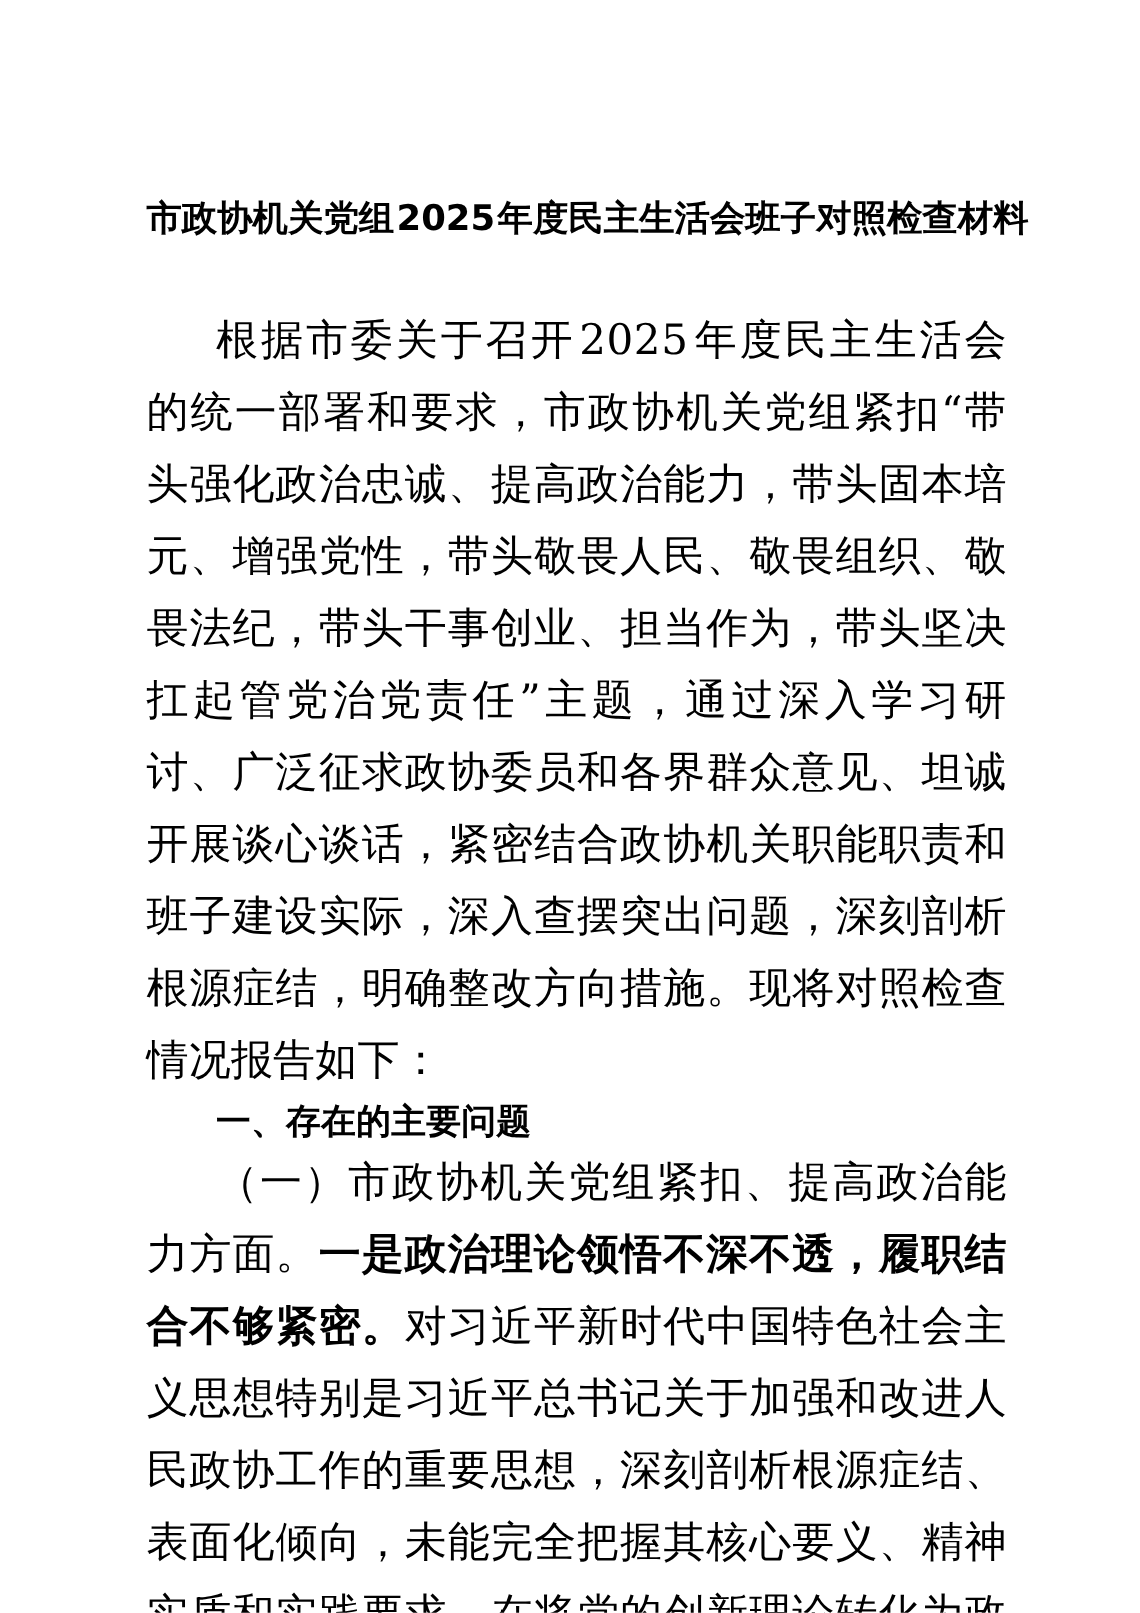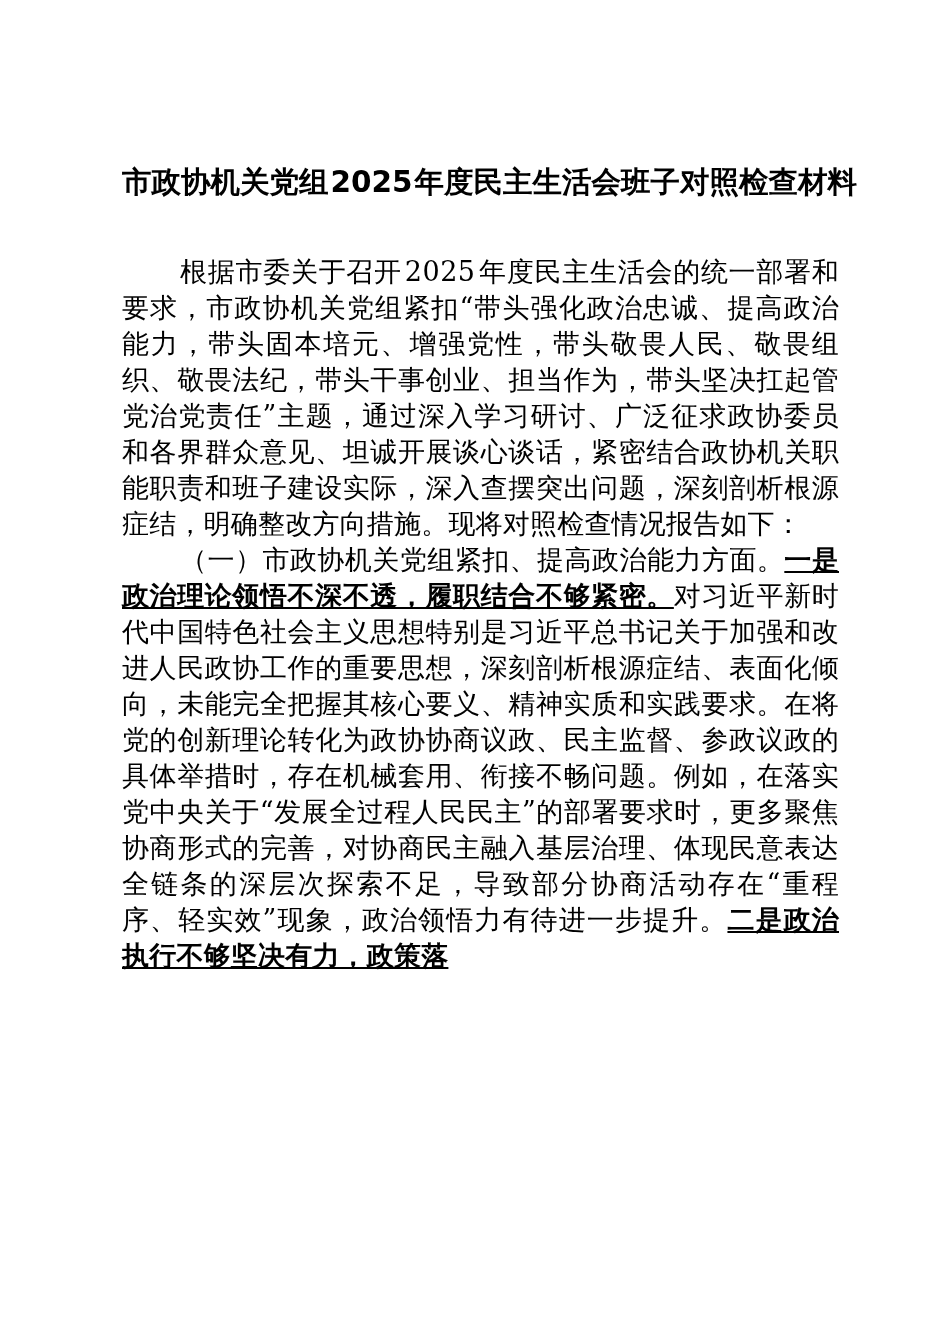--- a/index.html
+++ b/index.html
@@ -42,22 +42,22 @@
     text-align: center;
     white-space: nowrap;
     margin: 0 0 0 0;
     transform: scaleX(1.0);
     transform-origin: left center;
   }
 
   
   .para {
     font-family: "DejaVu Serif", "Liberation Serif", serif;
-    font-size: 27px;
-    line-height: 36px;
+    font-size: 35px;
+    line-height: 60px;
     text-align: justify;
     text-justify: inter-character;
     text-align-last: left;
     margin: 0;
     word-break: break-all;
     letter-spacing: 0.2px;
   }
 
   .para.indent {
     text-indent: 58px;
@@ -75,21 +75,20 @@
     line-height: 41.6px;
     text-indent: 58px;
     margin: 0;
     letter-spacing: 0.2px;
   }
 
   
   .b {
     font-family: "DejaVu Sans", "Liberation Sans", sans-serif;
     font-weight: bold;
-    text-decoration: underline;
   }
 
   
   .num {
     font-family: "DejaVu Serif", "Liberation Serif", serif;
     letter-spacing: 0.5px;
     padding: 0 3px;
   }
 
   .title-num {
@@ -107,19 +106,20 @@
     <h1 class="doc-title">
       <span>市政协机关党组</span><span class="title-num">2025</span><span>年度民主生活会班子对照检查材料</span>
     </h1>
 
     <div class="gap-after-title"></div>
 
     <p class="para indent">
       <span>根据市委关于召开</span><span class="num">2025</span><span>年度民主生活会的统一部署和要求，市政协机关党组紧扣“带头强化政治忠诚、提高政治能力，带头固本培元、增强党性，带头敬畏人民、敬畏组织、敬畏法纪，带头干事创业、担当作为，带头坚决扛起管党治党责任”主题，通过深入学习研讨、广泛征求政协委员和各界群众意见、坦诚开展谈心谈话，紧密结合政协机关职能职责和班子建设实际，深入查摆突出问题，深刻剖析根源症结，明确整改方向措施。现将对照检查情况报告如下：</span>
     </p>
 
+    <p class="section-heading">一、存在的主要问题</p>
 
     <p class="para indent">
       <span>（一）市政协机关党组紧扣、提高政治能力方面。</span><span class="b">一是政治理论领悟不深不透，履职结合不够紧密。</span><span>对习近平新时代中国特色社会主义思想特别是习近平总书记关于加强和改进人民政协工作的重要思想，深刻剖析根源症结、表面化倾向，未能完全把握其核心要义、精神实质和实践要求。在将党的创新理论转化为政协协商议政、民主监督、参政议政的具体举措时，存在机械套用、衔接不畅问题。例如，在落实党中央关于“发展全过程人民民主”的部署要求时，更多聚焦协商形式的完善，对协商民主融入基层治理、体现民意表达全链条的深层次探索不足，导致部分协商活动存在“重程序、轻实效”现象，政治领悟力有待进一步提升。</span><span class="b">二是政治执行不够坚决有力，政策落</span>
     </p>
 
   </div>
 </div>
 
 </body></html>

